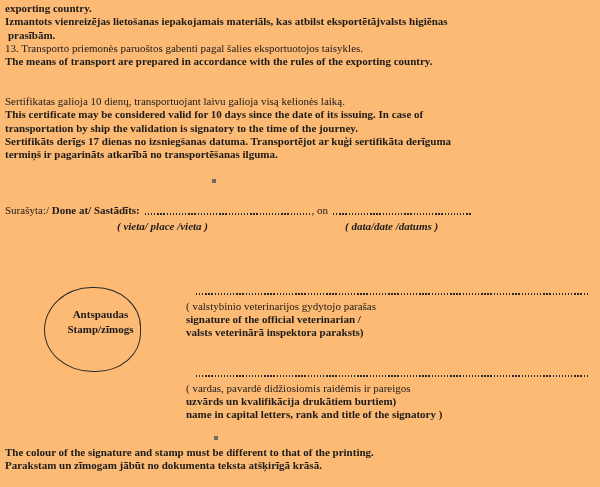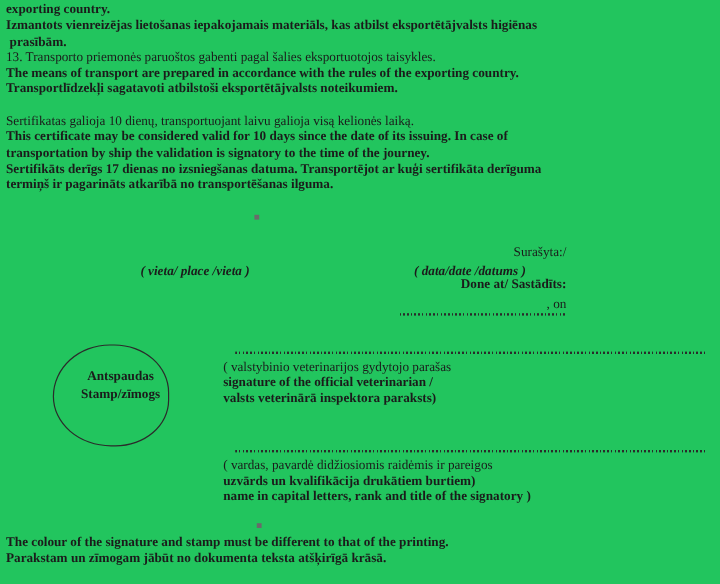--- a/index.html
+++ b/index.html
@@ -1,31 +1,31 @@
 <!DOCTYPE html>
 <html><head>
 <meta charset="utf-8">
 <style>
   html,body { margin:0; padding:0; background:#e8e8e8; }
   .page {
     position:relative; width:600px; height:487px; overflow:hidden;
-    background:#22c55e; color:#1b1b1b;
+    background:#fdba74; color:#1b1b1b;
     font-family:"Liberation Serif","DejaVu Serif",serif;
     font-size:11px; line-height:13.3px;
     -webkit-font-smoothing:antialiased;
   }
   .b { font-weight:bold; }
   .sec { position:absolute; left:5px; right:4px; }
   .sec1 { top:2px; }
   .sec2 { top:95px; }
   .sec3 { top:446px; }
   .indent { padding-left:3px; }
 
   
-  .doneat { position:absolute; left:5px; top:204px; width:467px; display:flex; align-items:flex-end; white-space:nowrap;flex-direction:column; }
+  .doneat { position:absolute; left:5px; top:204px; width:467px; display:flex; align-items:flex-end; white-space:nowrap; }
   .dots {
     height:2px; margin-bottom:2px;
     background-image:repeating-linear-gradient(to right,#2a2a2a 0 1.3px,transparent 1.3px 3.1px);
     background-position:bottom; background-repeat:repeat-x;
   }
   .dots-fill { flex:1 1 auto; margin:0 2px 2px 5px; }
   .dots-date { width:139px; margin:0 0 2px 5px; }
   .hint { position:absolute; white-space:nowrap;font-style:italic; }
   .hint-place { left:117px; top:220px; }
   .hint-date  { left:345px; top:220px; }
@@ -58,21 +58,20 @@
 <body>
 
 <div class="page">
 
   <div class="sec sec1">
     <div class="b">exporting country.</div>
     <div class="b">Izmantots vienreizējas lietošanas iepakojamais materiāls, kas atbilst eksportētājvalsts  higiēnas</div>
     <div class="b indent">prasībām.</div>
     <div>13. Transporto priemonės paruoštos gabenti pagal šalies eksportuotojos taisykles.</div>
     <div class="b">The means of transport are prepared in accordance with the rules of the exporting country.</div>
-    <div class="b">Transportlīdzekļi  sagatavoti atbilstoši eksportētājvalsts noteikumiem.</div>
   </div>
 
   <div class="sec sec2">
     <div>Sertifikatas galioja 10 dienų, transportuojant laivu galioja visą kelionės laiką.</div>
     <div class="b">This certificate may be considered valid for 10 days since the date of its issuing.  In case of</div>
     <div class="b">transportation by ship the validation is signatory to the time of the journey.</div>
     <div class="b">Sertifikāts derīgs 17 dienas  no izsniegšanas datuma. Transportējot  ar kuģi sertifikāta  derīguma</div>
     <div class="b">termiņš ir pagarināts atkarībā no transportēšanas ilguma.</div>
   </div>
 

